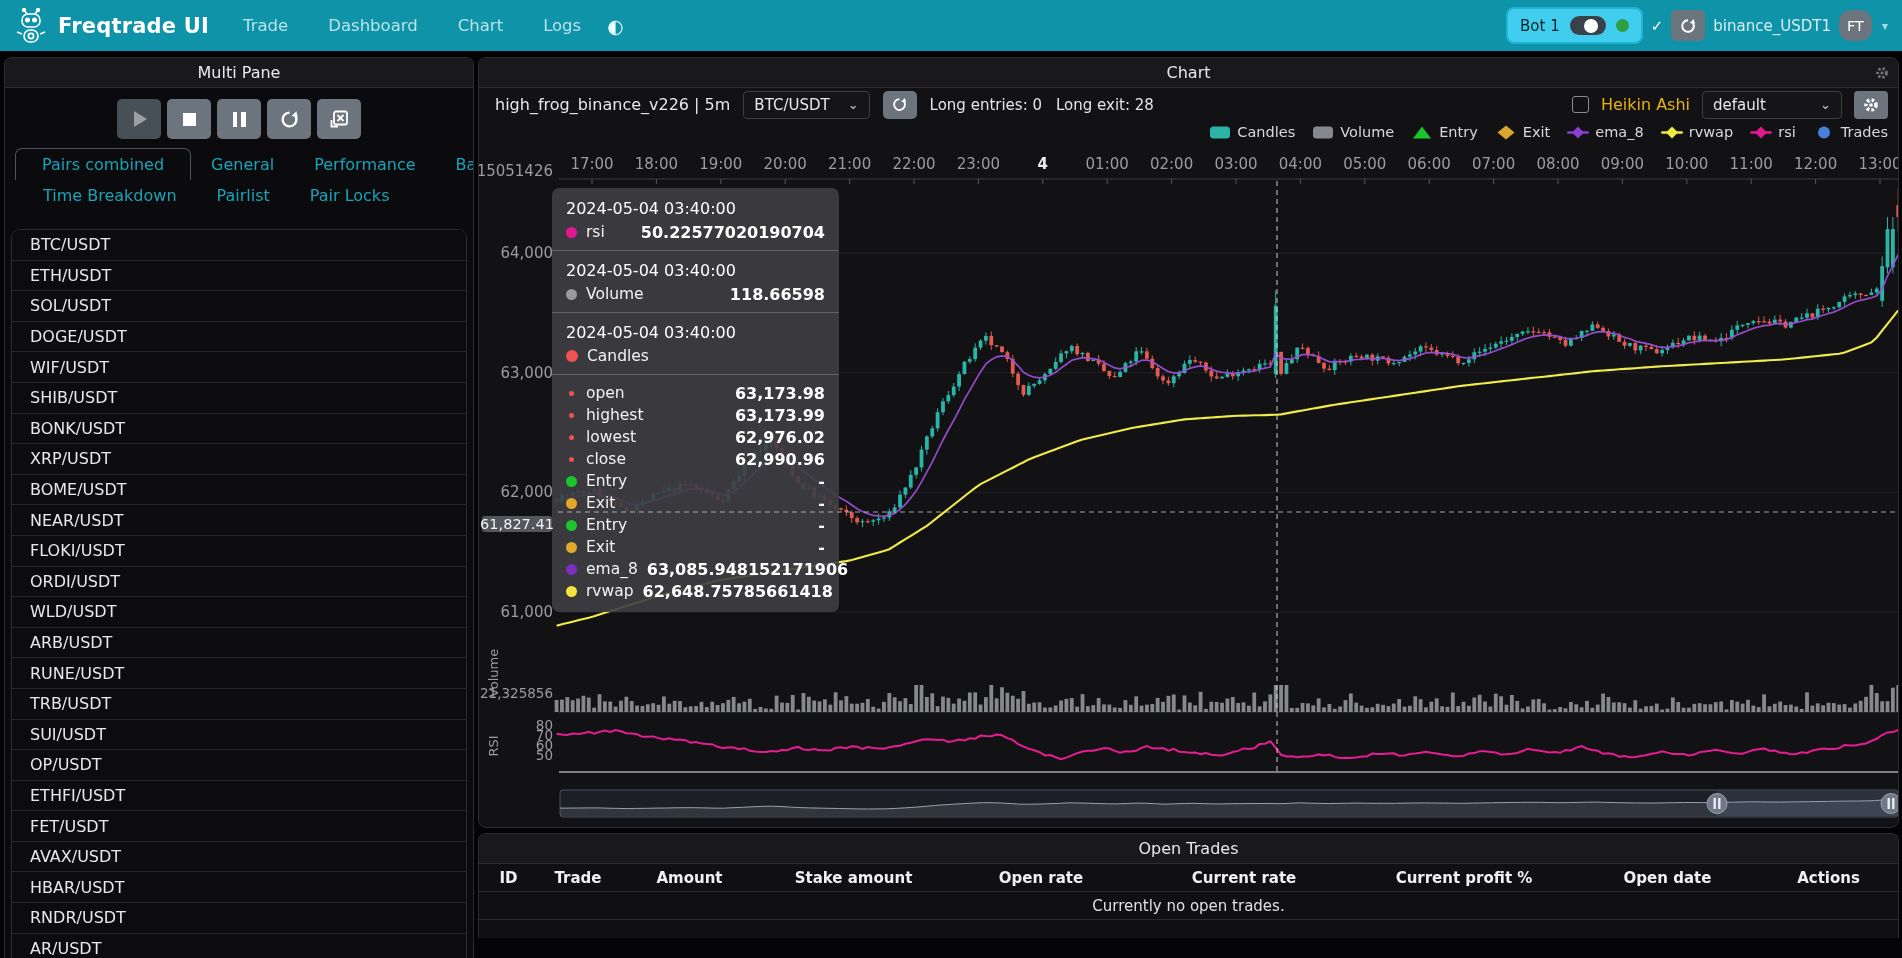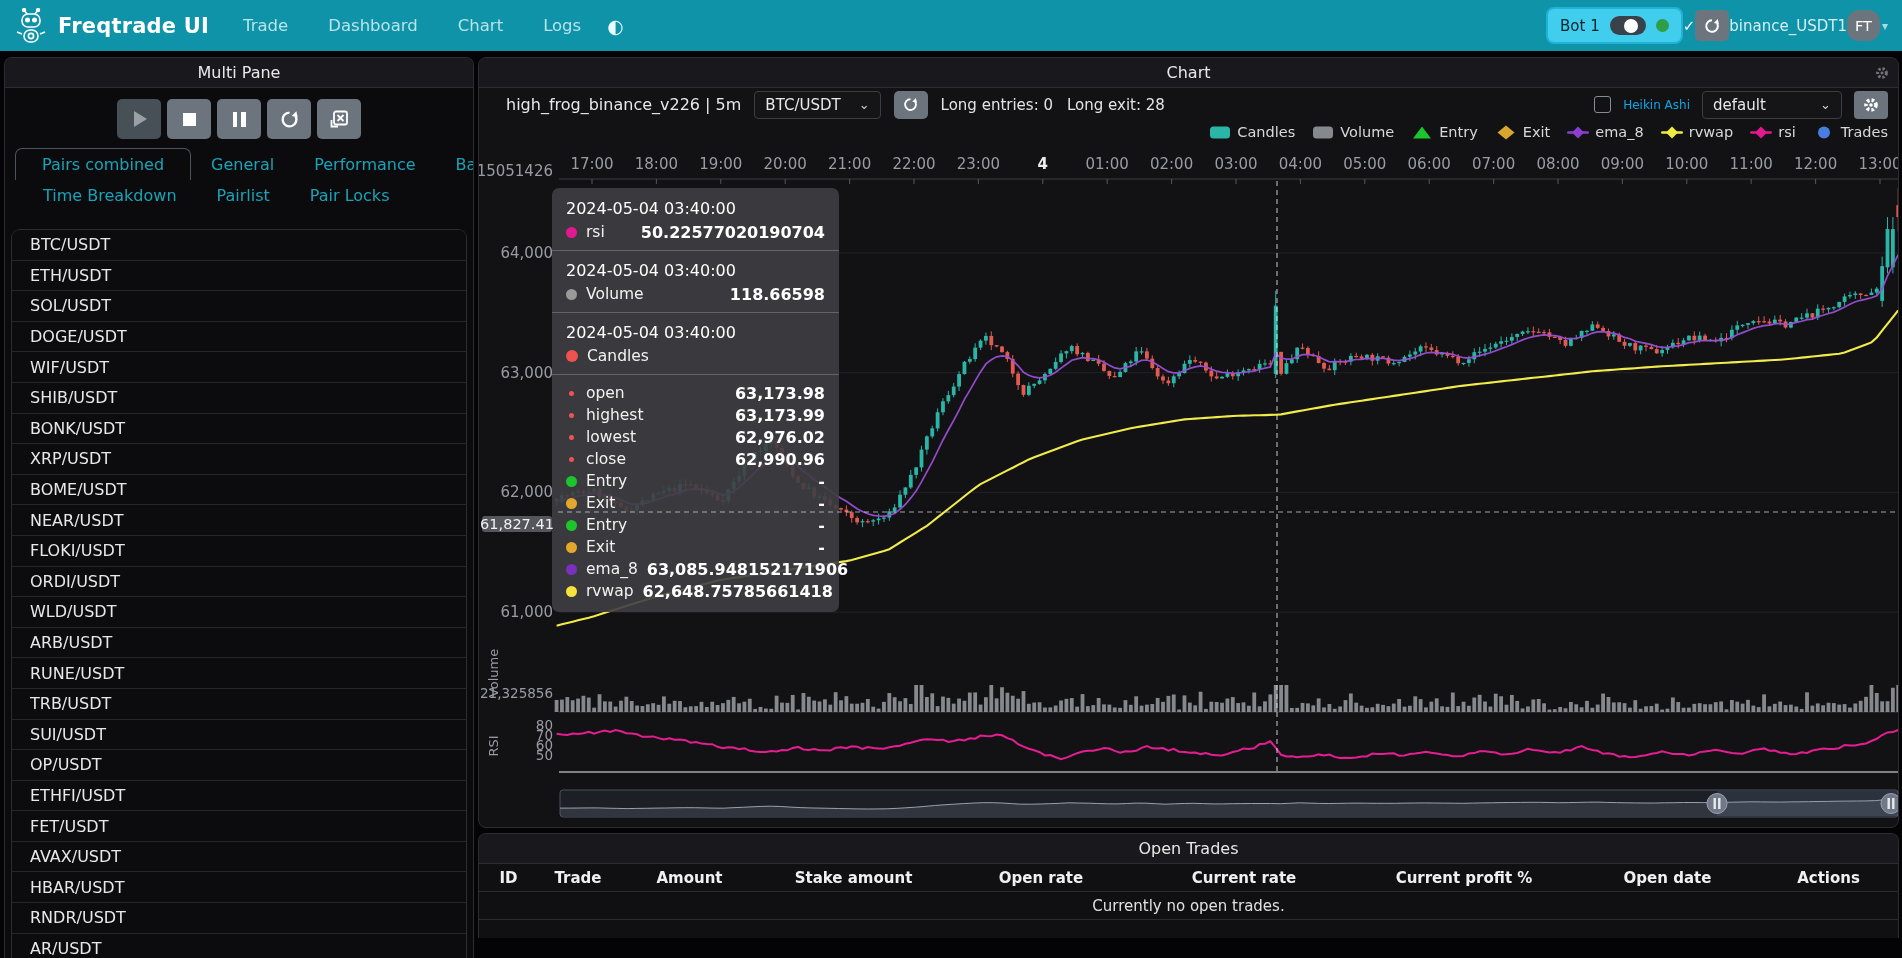--- a/index.html
+++ b/index.html
@@ -5,21 +5,21 @@
   *{box-sizing:border-box;margin:0;padding:0}
   html,body{width:1902px;height:958px;background:#040406;font-family:"DejaVu Sans","Liberation Sans",sans-serif;color:#e6e6e8;overflow:hidden;position:relative}
 
   
   .navbar{position:absolute;top:0;left:0;width:1902px;height:51px;background:#0e93a8;display:flex;align-items:center;padding:0 14px;z-index:10}
   .brand{display:flex;align-items:center;gap:10px}
   .brand-title{font-size:21px;font-weight:700;color:#ffffff;letter-spacing:.2px}
   .nav-links{display:flex;align-items:flex-end;gap:40px;margin-left:34px;list-style:none}
   .nav-links li{font-size:16.5px;color:rgba(235,248,250,.78);cursor:pointer}
   .theme-toggle{margin-left:26px;color:#eafcff;font-size:19px;cursor:pointer}
-  .nav-right{margin-left:auto;display:flex;align-items:center;gap:0}
+  .nav-right{margin-left:auto;display:flex;align-items:center;gap:8px}
   .bot-pill{display:flex;align-items:center;gap:10px;background:#41cdee;border:2px solid #1fb3d6;border-radius:8px;height:37px;padding:0 12px;cursor:pointer}
   .bot-pill .bot-label{color:#06252b;font-size:15px;font-weight:500}
   .switch{width:36px;height:19px;border-radius:10px;background:#39424a;position:relative;cursor:pointer}
   .switch .knob{position:absolute;top:2.5px;left:14px;width:14px;height:14px;border-radius:50%;background:#fff}
   .online-dot{width:13px;height:13px;border-radius:50%;background:#2f9e44}
   .nav-check{color:#fff;font-size:15px}
   .icon-btn{width:34px;height:31px;background:#6c757d;border:none;border-radius:5px;display:flex;align-items:center;justify-content:center;cursor:pointer}
   .login-name{font-size:15px;color:#d9eef2}
   .avatar{width:33px;height:31px;background:#6c757d;border-radius:12px;display:flex;align-items:center;justify-content:center;font-size:14.5px;color:#fff}
   .caret{color:rgba(255,255,255,.65);font-size:12px;margin-left:2px}
@@ -42,28 +42,28 @@
   .pause-bars{display:flex;gap:4px}
   .pause-bars i{display:block;width:4.5px;height:15px;background:#fff}
   .tabs{display:flex;align-items:flex-end;margin-top:9px;padding:0 10px;gap:0}
   .tab{font-size:16px;color:#1aa3b8;padding:6px 20px;cursor:pointer;white-space:nowrap}
   .tab.active{border:1px solid #4b545c;border-bottom:none;border-radius:7px 7px 0 0;padding:6px 26px}
   .tabs.row2{margin-top:0;padding-left:18px}
   .pair-list{margin:18px 6px 0 6px;border:1px solid #2c2c31;border-bottom:none;border-radius:9px 9px 0 0;overflow:hidden}
   .pair-row{height:30.6px;display:flex;align-items:center;padding-left:18px;font-size:16px;color:#e8e8ea;border-bottom:1px solid #26262a;cursor:pointer;background:#0c0c0e}
 
   
-  .toolbar{height:33px;display:flex;align-items:center;padding:0 10px 0 27px;gap:13px}
+  .toolbar{height:33px;display:flex;align-items:center;padding:0 10px 0 16px;gap:13px}
   .strategy{font-size:16px;color:#e8e8ea;white-space:nowrap}
   .select{height:28px;background:#151518;border:1px solid #3d3d44;border-radius:4px;display:flex;align-items:center;gap:18px;padding:0 10px;font-size:15px;color:#e8e8ea;cursor:pointer}
   .select .chev{font-size:13px;color:#cfcfd4}
   .entries{font-size:15px;color:#e4e4e6;white-space:nowrap;display:flex;gap:14px}
   .toolbar-right{margin-left:auto;display:flex;align-items:center;gap:12px}
   .checkbox{width:17px;height:17px;border:1px solid #878b93;border-radius:3px;background:transparent;cursor:pointer}
-  .hk-label{font-size:12px;color:#0ea5e9}
+  .hk-label{font-size:16px;color:#eab308}
   .gear-btn{width:34px;height:28px;background:#6c757d;border:none;border-radius:4px;display:flex;align-items:center;justify-content:center;cursor:pointer}
 
   
   .legend{position:absolute;top:64px;right:10px;height:20px;display:flex;align-items:center;gap:17px;z-index:3}
   .legend-item{display:flex;align-items:center;gap:6px;font-size:14.5px;color:#d8d8dc;cursor:pointer}
 
   
   #chart-wrap{position:absolute;left:0;top:84px;width:1421px;height:687px}
   #crosshair-svg{position:absolute;left:478px;top:141px;width:1421px;height:687px;z-index:5;pointer-events:none}
   #tooltip{position:absolute;left:552px;top:188px;width:287px;background:rgba(62,62,66,.90);border-radius:7px;padding:8px 14px 10px 14px;z-index:4;pointer-events:none}

